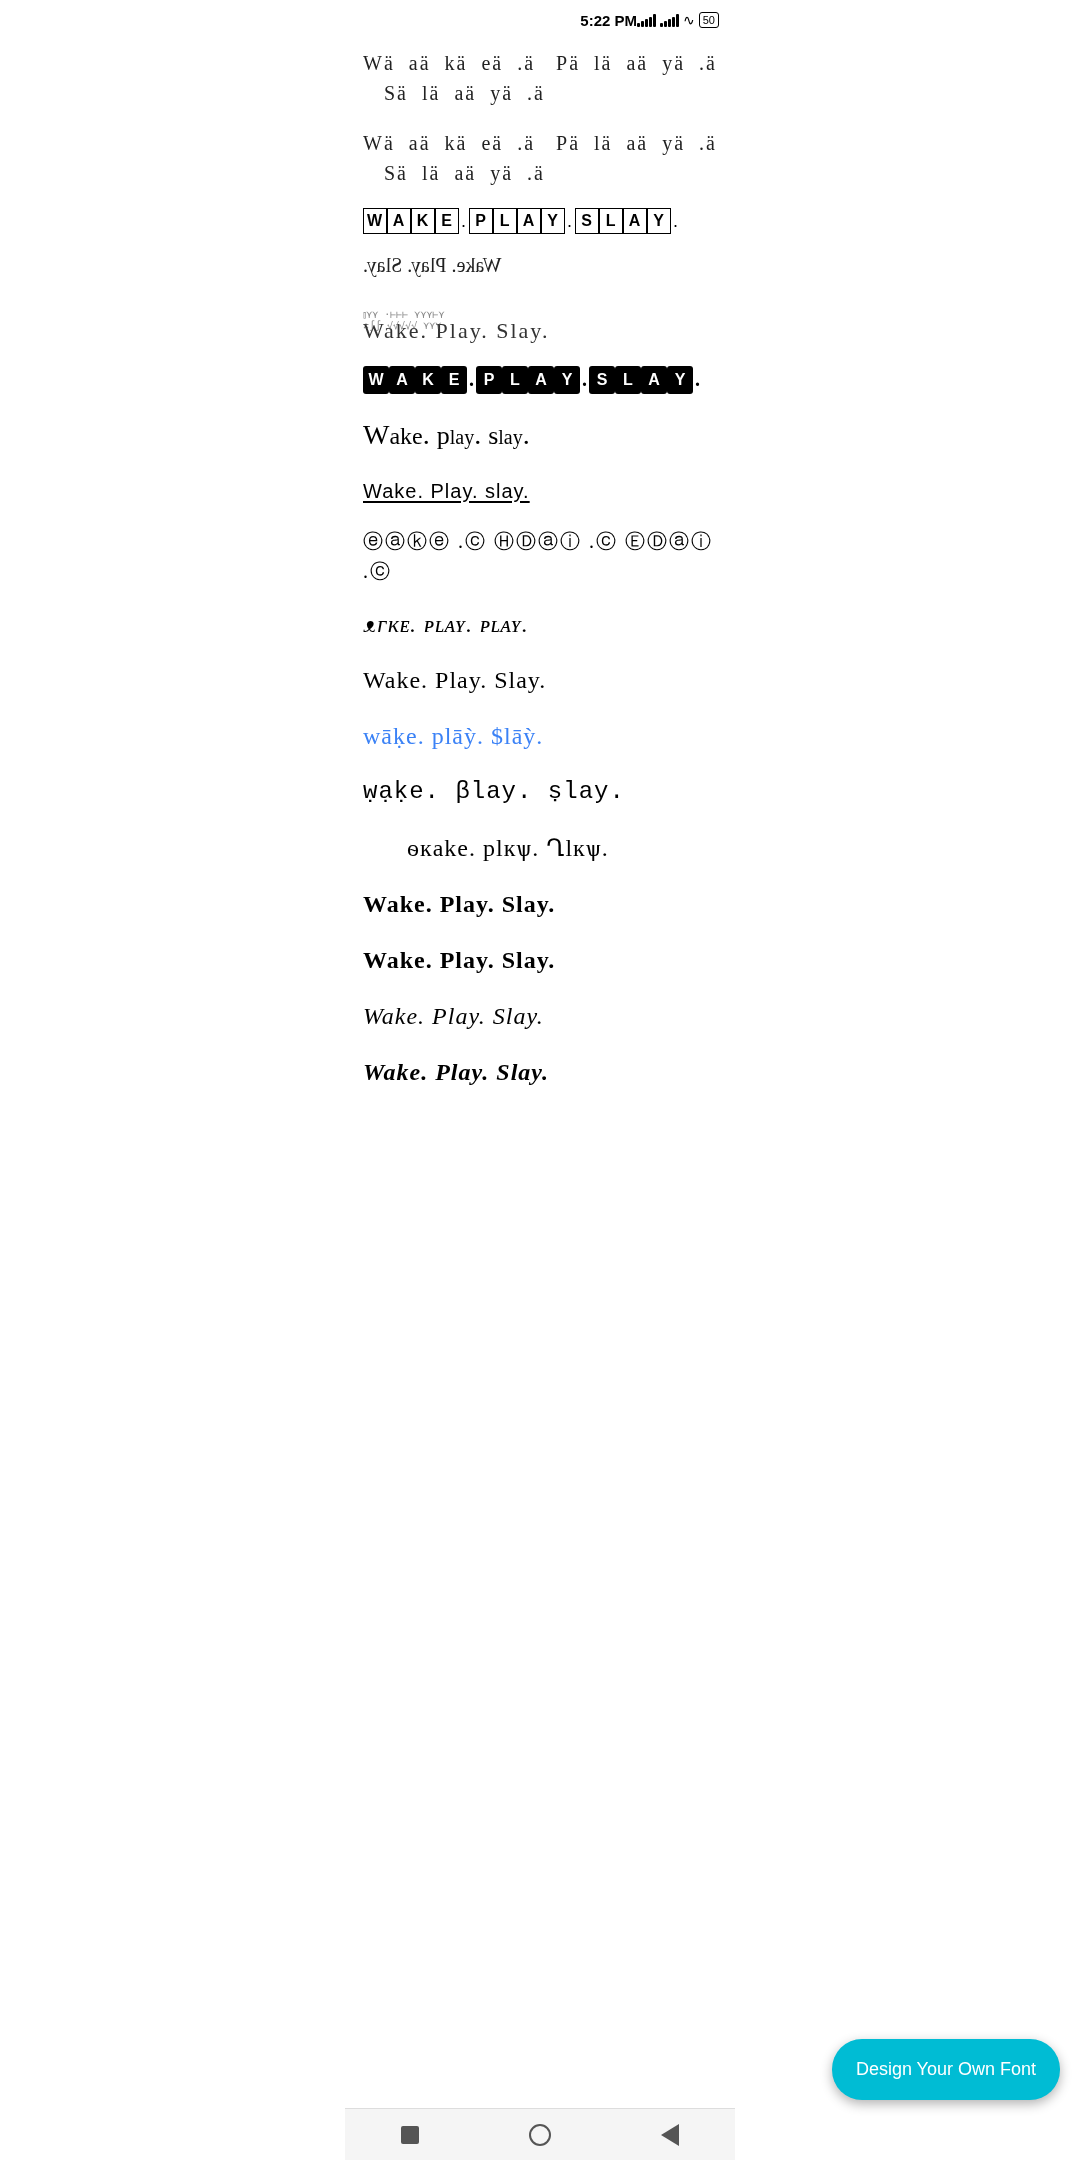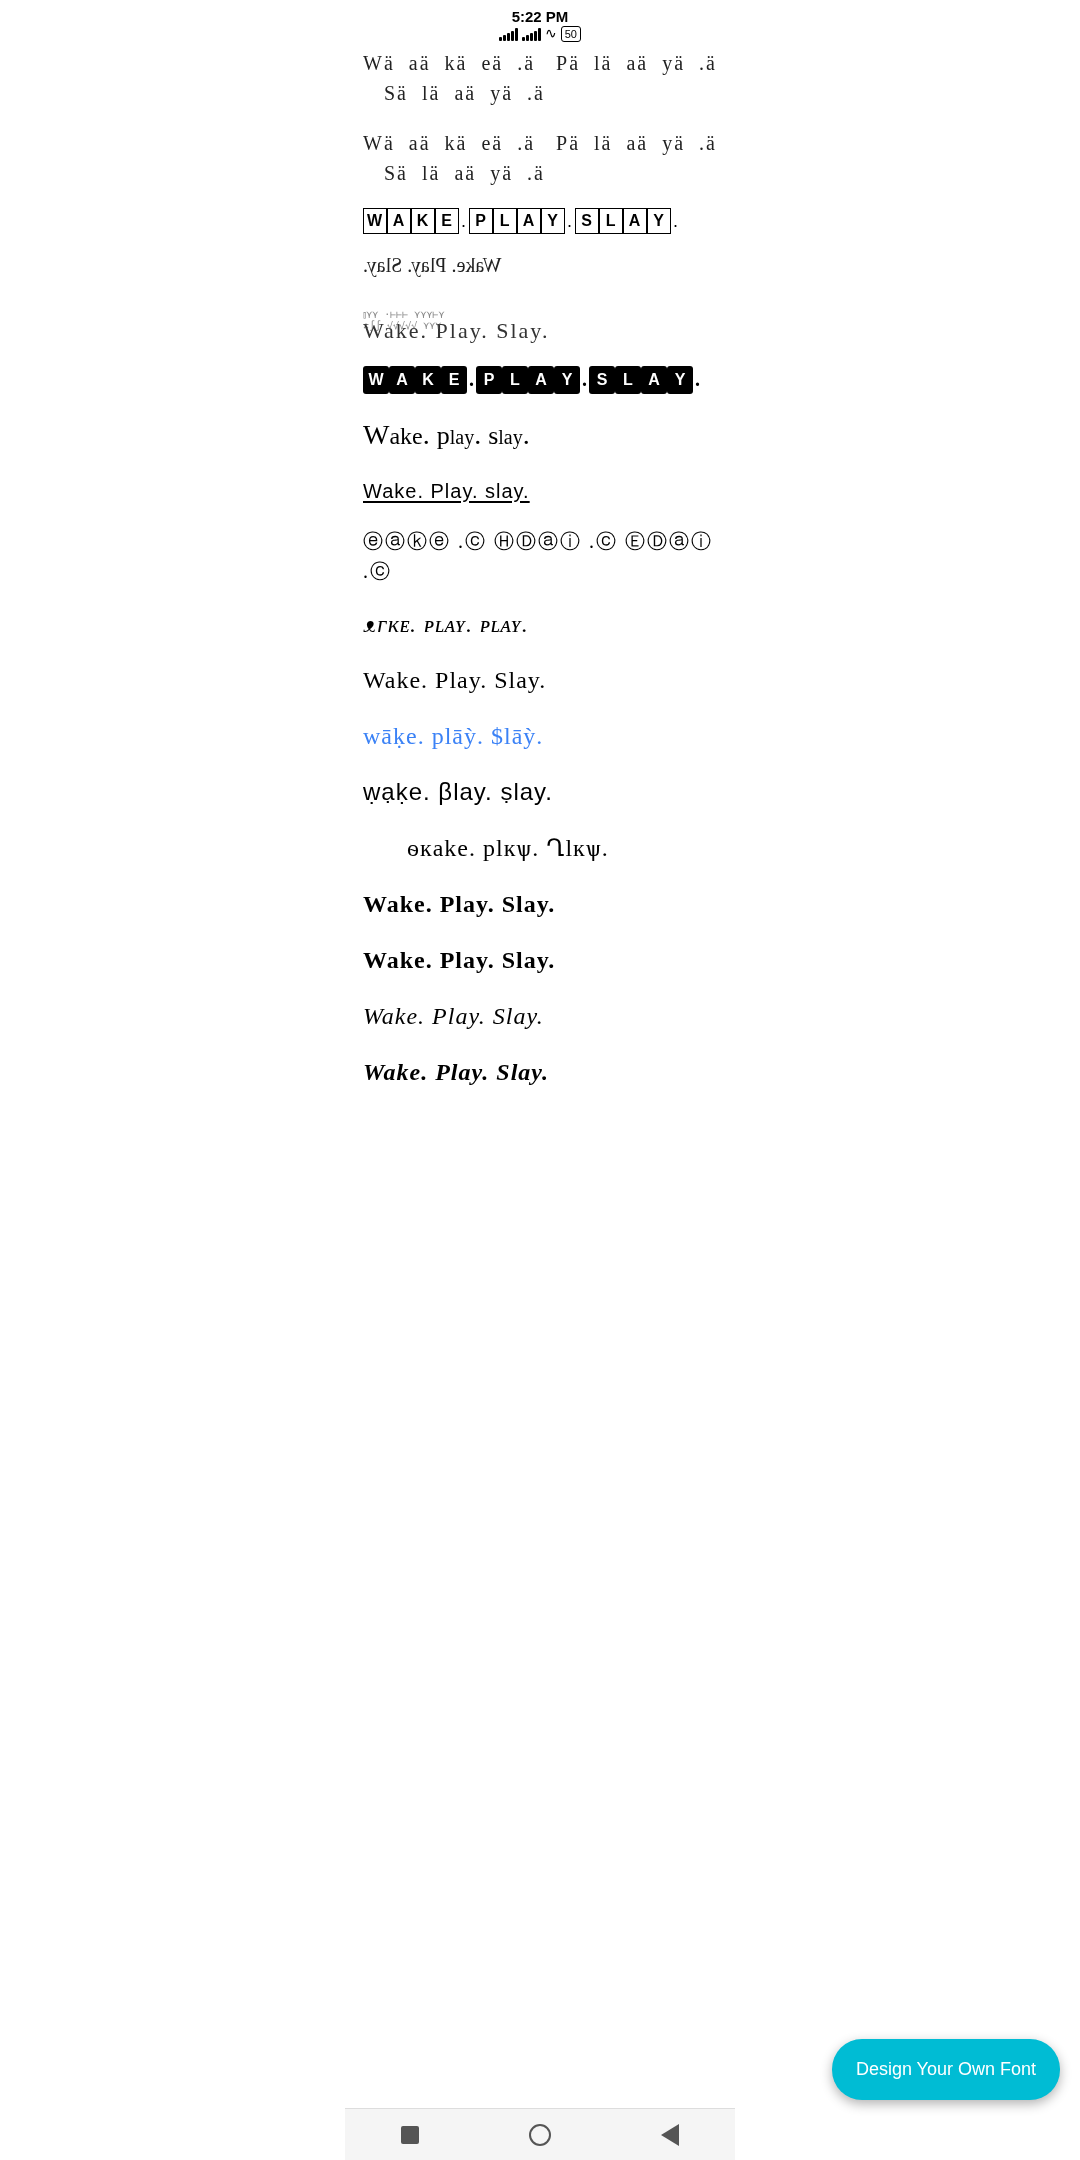--- a/index.html
+++ b/index.html
@@ -12,25 +12,24 @@
       max-width: 390px;
       margin: 0 auto;
       position: relative;
       overflow-x: hidden;
     }
 
     
     .status-bar {
       background: #ffffff;
       display: flex;
-      justify-content: space-between;
+      justify-content: flex-end;
       align-items: center;
       padding: 8px 16px 4px 16px;
       height: 36px;
-      flex-direction: column;
     }
 
     .status-time {
       font-family: sans-serif;
       font-size: 15px;
       font-weight: 600;
       color: #000;
     }
 
     .status-icons {
@@ -219,21 +218,21 @@
       font-size: 24px;
       font-family: serif;
       color: #000;
       letter-spacing: 2px;
       margin-bottom: 20px;
     }
 
     
     .sample-14 {
       font-size: 24px;
-      font-family: Liberation Sans, sans-serif;
+      font-family: Liberation Mono, monospace;
       color: #000;
       letter-spacing: 1px;
       margin-bottom: 20px;
     }
 
     
     .sample-15 {
       font-size: 24px;
       font-family: serif;
       color: #000;

